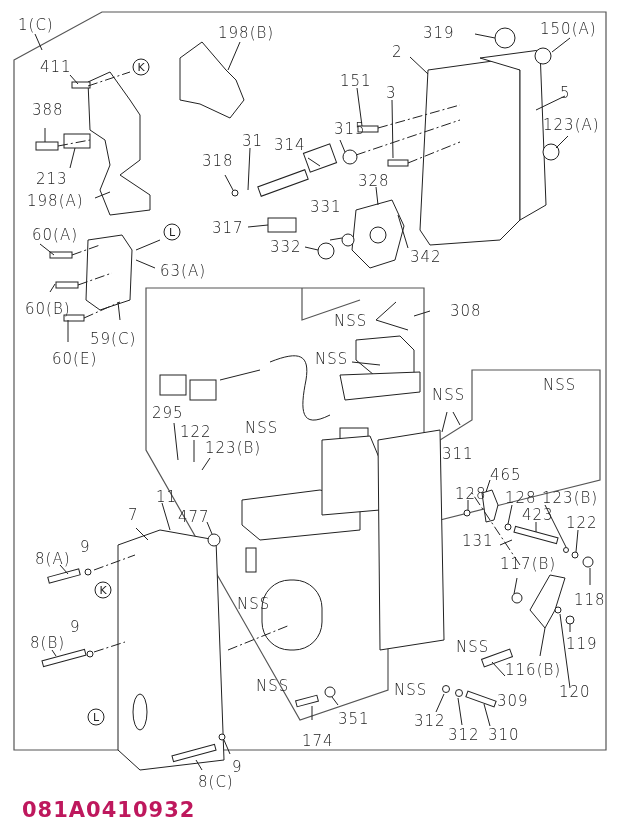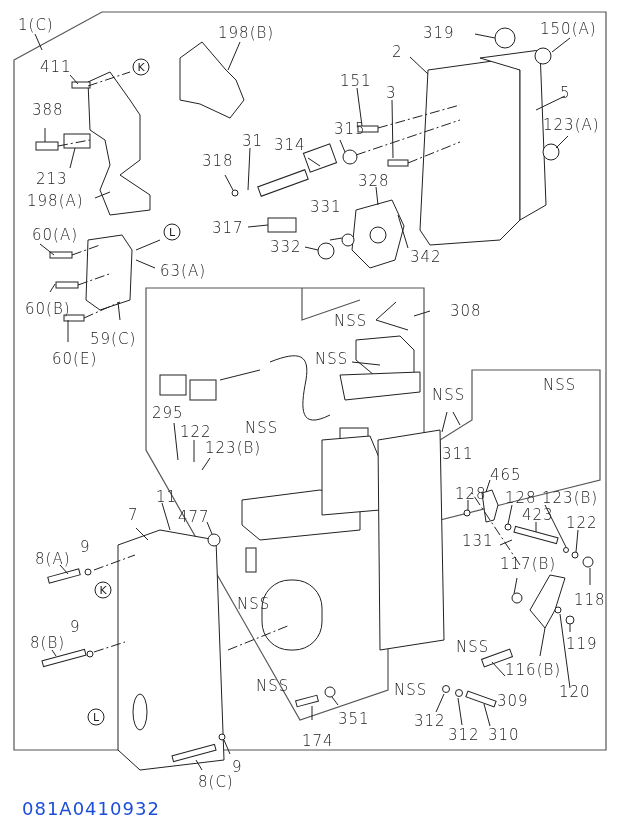--- a/index.html
+++ b/index.html
@@ -5,21 +5,21 @@
   html,body{margin:0;padding:0;background:#fff;}
   body{width:620px;height:835px;position:relative;overflow:hidden;font-family:"DejaVu Sans",sans-serif;}
   svg{position:absolute;left:0;top:0;}
   .lbl{font-family:"DejaVu Sans",sans-serif;font-size:15px;fill:#222;font-weight:300;letter-spacing:1px;}
   .ln{stroke:#222;stroke-width:1;fill:none;}
   .part{stroke:#222;stroke-width:1;fill:#fff;}
   .dash{stroke:#222;stroke-width:1;fill:none;stroke-dasharray:10 3 2 3;}
   .frame{stroke:#555;stroke-width:1.2;fill:none;}
   .circ{stroke:#222;stroke-width:1;fill:#fff;}
   .circ-t{font-family:"DejaVu Sans",sans-serif;font-size:11px;fill:#222;text-anchor:middle;}
-  .foot{position:absolute;left:22px;top:798px;font-size:18px;color:#1d4ed8;letter-spacing:1px;font-family:"DejaVu Sans",sans-serif;}
+  .foot{position:absolute;left:22px;top:798px;font-size:21px;color:#be185d;letter-spacing:1px;font-family:"DejaVu Sans",sans-serif;font-weight:bold;}
 </style>
 </head>
 <body>
 
 <svg width="620" height="835" viewBox="0 0 620 835">
 
   <path class="frame" d="M14,60 L102,12 L606,12 L606,750 L14,750 Z"></path>
   <line class="ln" x1="35" y1="34" x2="42" y2="50"></line>
 
   <path class="frame" d="M146,288 L424,288 L424,440 L388,460 L388,690 L300,720 L146,450 Z"></path>

